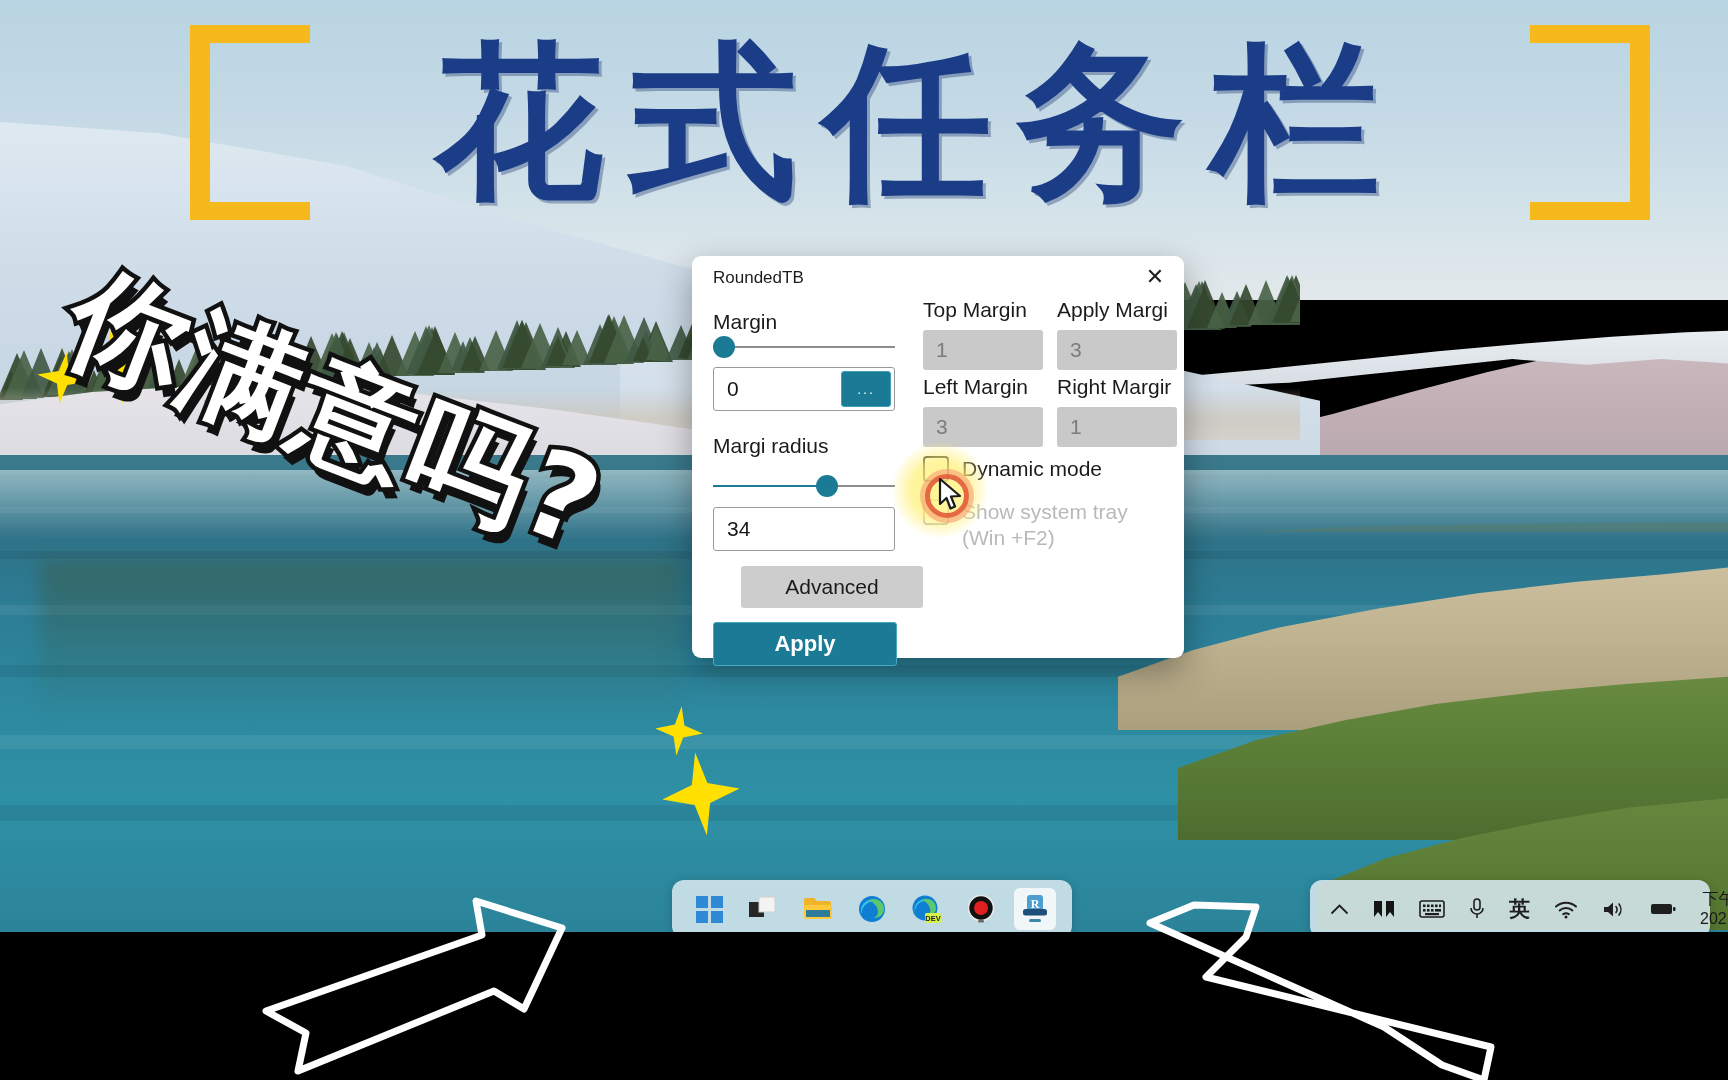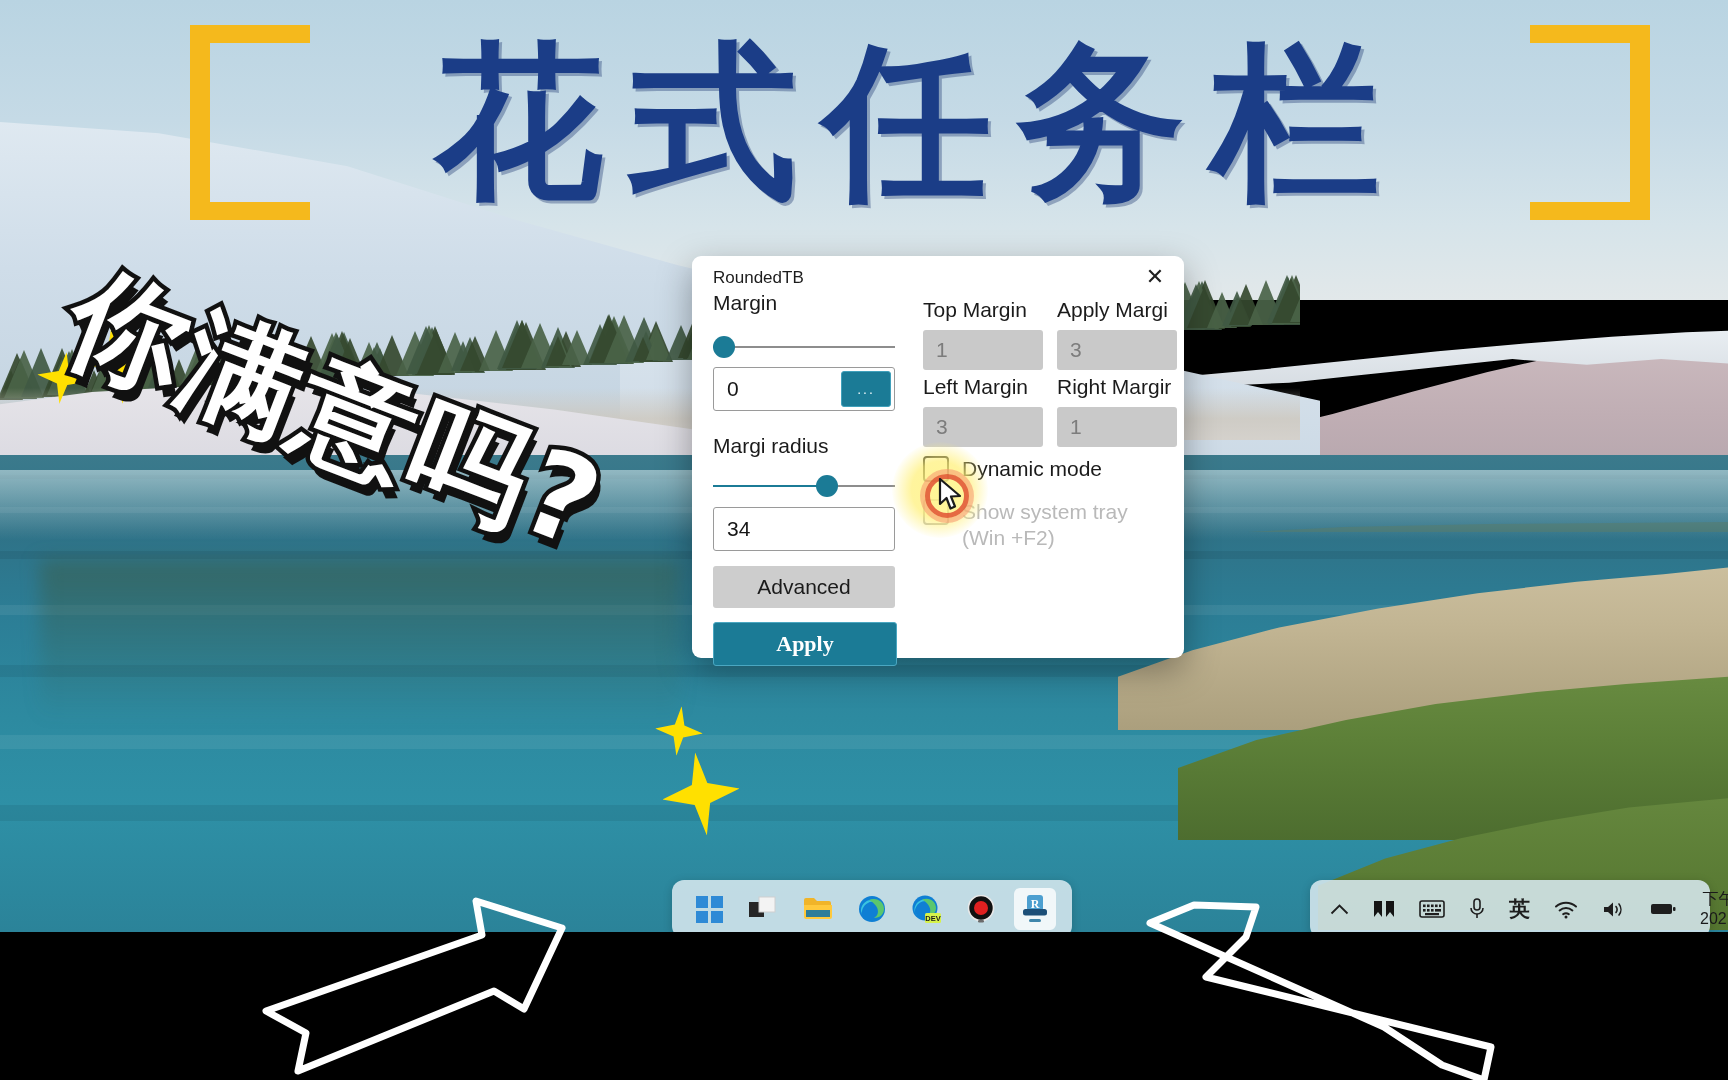--- a/index.html
+++ b/index.html
@@ -123,24 +123,24 @@
     display:flex;align-items:center;padding-left:13px;box-sizing:border-box;}
 
   .cbrow{position:absolute;display:flex;align-items:flex-start;cursor:pointer;}
   .cb{width:26px;height:26px;border:2px solid #2a2a2a;border-radius:4px;background:#fff;
       flex:0 0 26px;margin-right:13px;box-sizing:border-box;}
   .cb.dim{border-color:#b6b6b6;}
   .cbtxt{font-size:21px;color:#1b1b1b;line-height:26px;}
   .cbtxt.dim{color:#b9b9b9;}
 
   .greybtn{position:absolute;background:#cdcdcd;border-radius:3px;display:flex;
-    align-items:center;justify-content:center;font-size:21px;color:#1b1b1b;cursor:pointer;}
+    align-items:center;justify-content:center;font-size:21px;color:#1b1b1b;cursor:pointer;margin-left:28px;}
   .accentbtn{position:absolute;background:#1b7b96;border:1px solid #4aa7c1;border-radius:3px;
     display:flex;align-items:center;justify-content:center;font-size:22px;color:#fff;
-    font-weight:bold;cursor:pointer;font-family:Liberation Serif, serif;}
+    font-weight:bold;cursor:pointer;}
 
   
   #halo{position:absolute;left:892px;top:442px;width:96px;height:96px;border-radius:50%;
     background:radial-gradient(circle,rgba(255,245,140,.92) 0%,rgba(255,240,120,.72) 42%,rgba(255,238,120,0) 72%);
     pointer-events:none;}
   #halo-ring{position:absolute;left:925px;top:474px;width:34px;height:34px;border-radius:50%;
     border:5px solid rgba(225,80,50,.85);box-shadow:0 0 0 5px rgba(245,150,110,.55);pointer-events:none;}
   #cursor{position:absolute;left:938px;top:478px;pointer-events:none;}
 
   
@@ -401,21 +401,21 @@
   <div class="spark" id="spark-c"></div>
   <div class="spark" id="spark-d"></div>
 
   <div id="slant-text">你满意吗?</div>
 
   <div id="rtb">
 
     <div id="rtb-title">RoundedTB</div>
     <div id="rtb-close">✕</div>
 
-    <div class="lbl" style="left:21px;top:35px;">Margin</div>
+    <div class="lbl" style="left:21px;top:54px;">Margin</div>
 
     <div class="slider" style="left:21px;top:80px;width:182px;">
       <div class="track"></div>
       <div class="fill" style="width:8px;"></div>
       <div class="thumb" style="left:0px;"></div>
     </div>
 
     <div class="txtbox" style="left:21px;top:111px;width:182px;height:44px;">
       <span>0</span>
       <div class="dots-btn">...</div>

